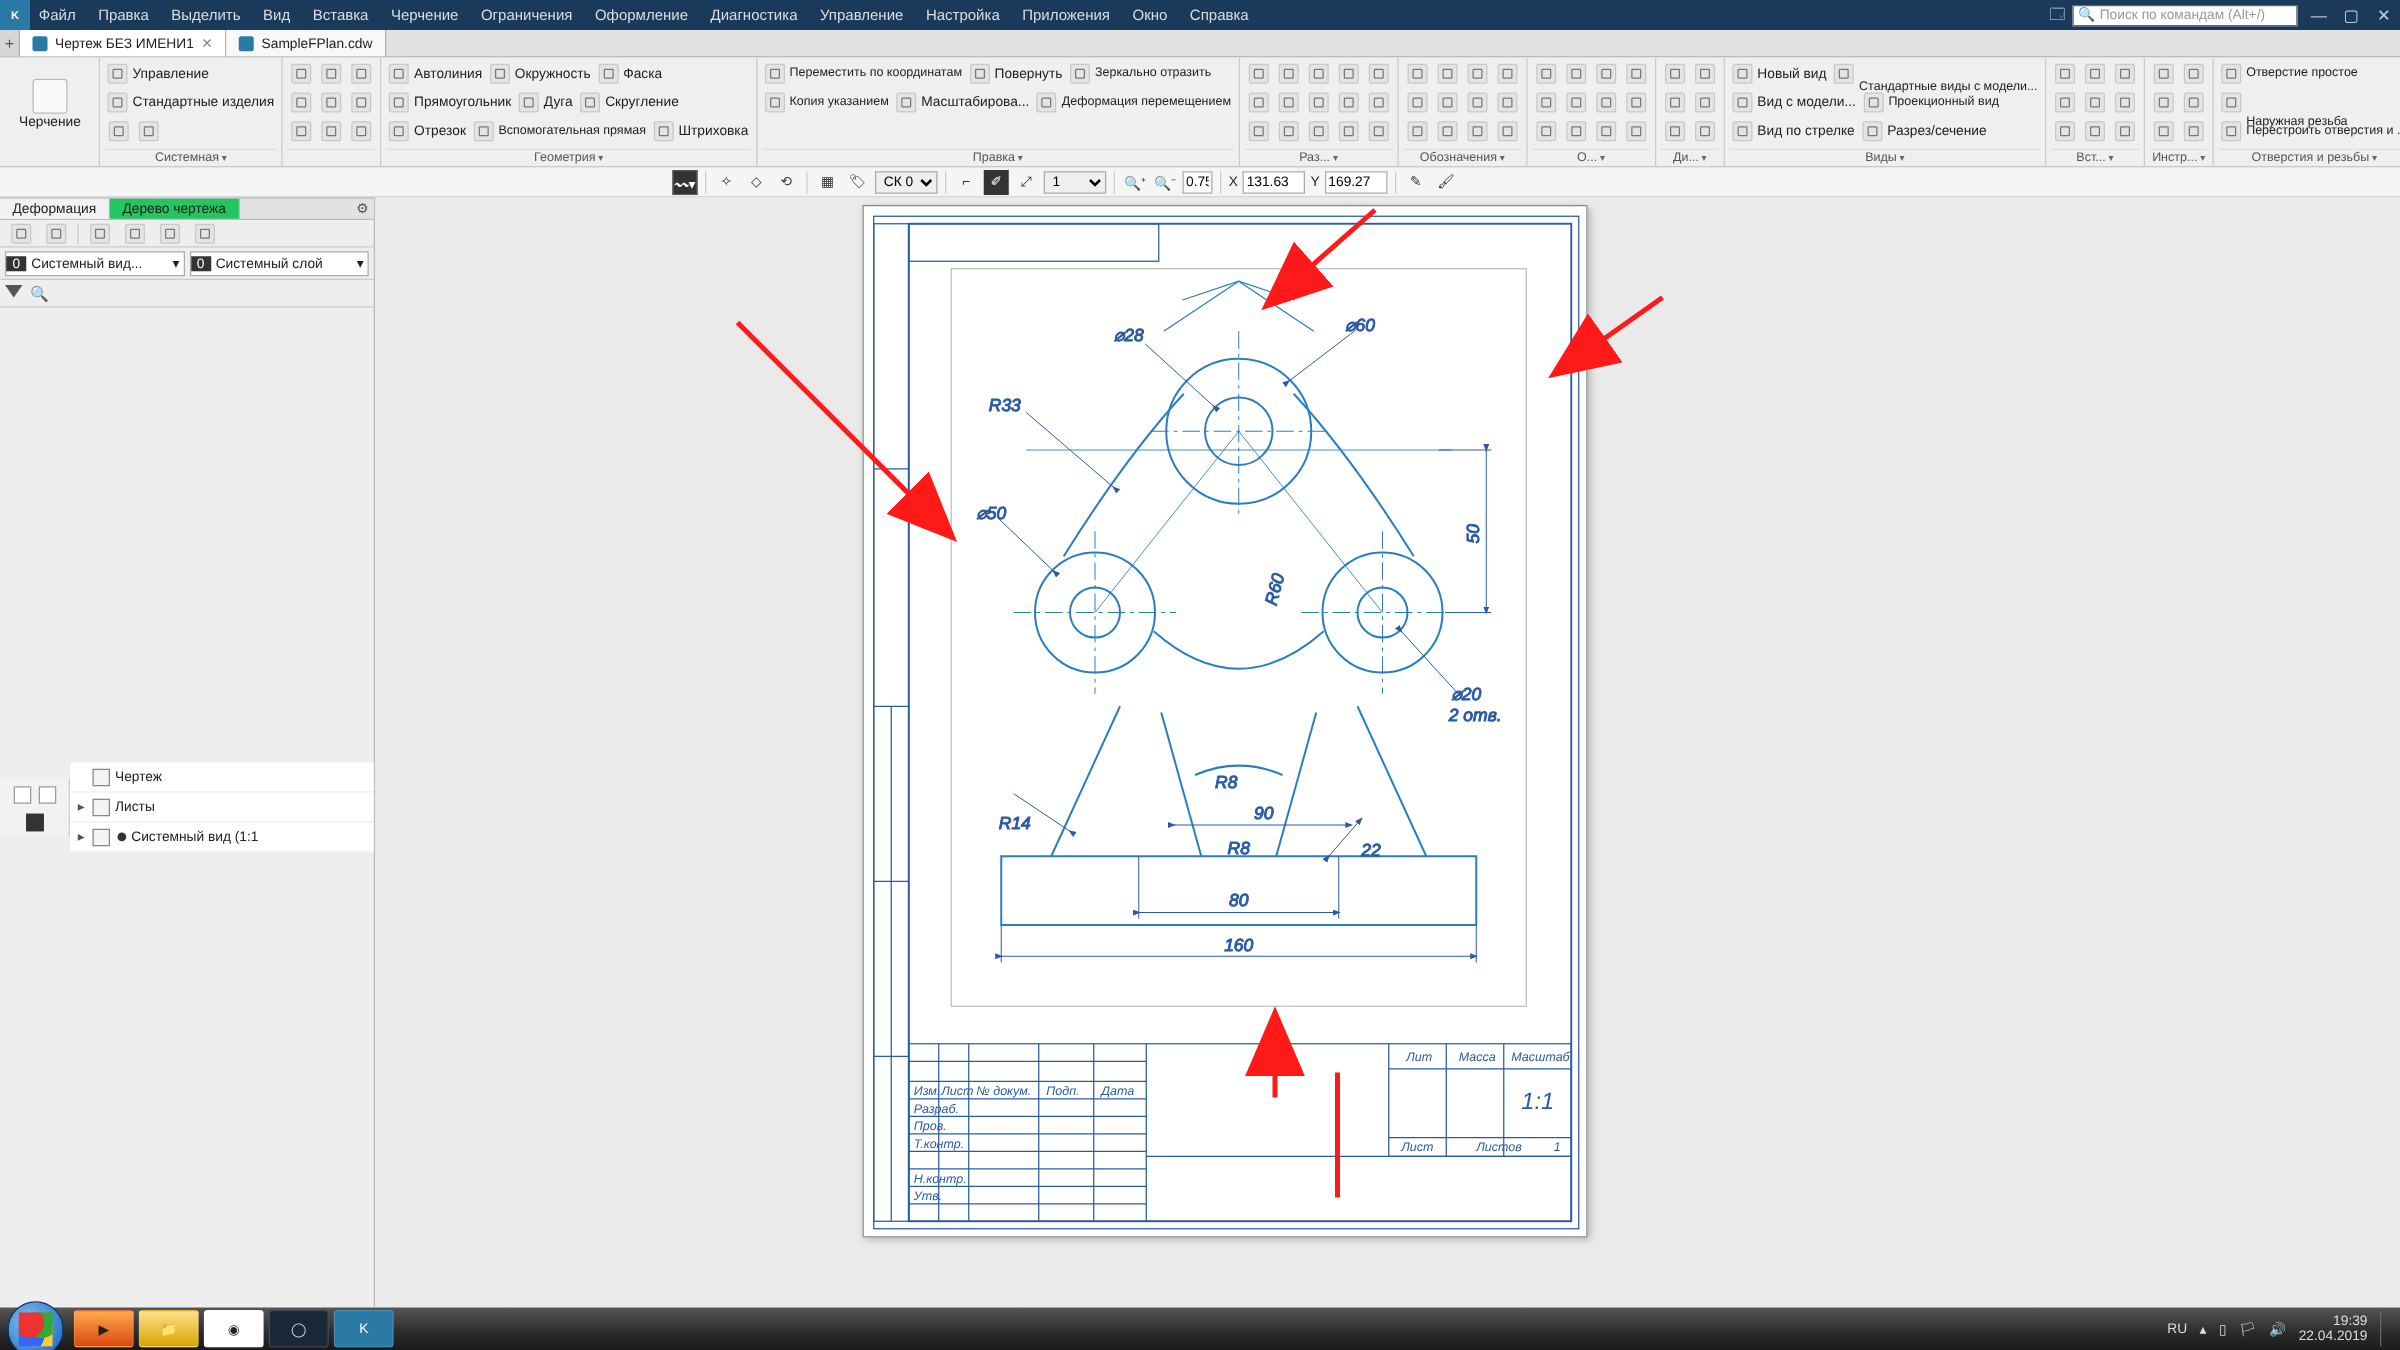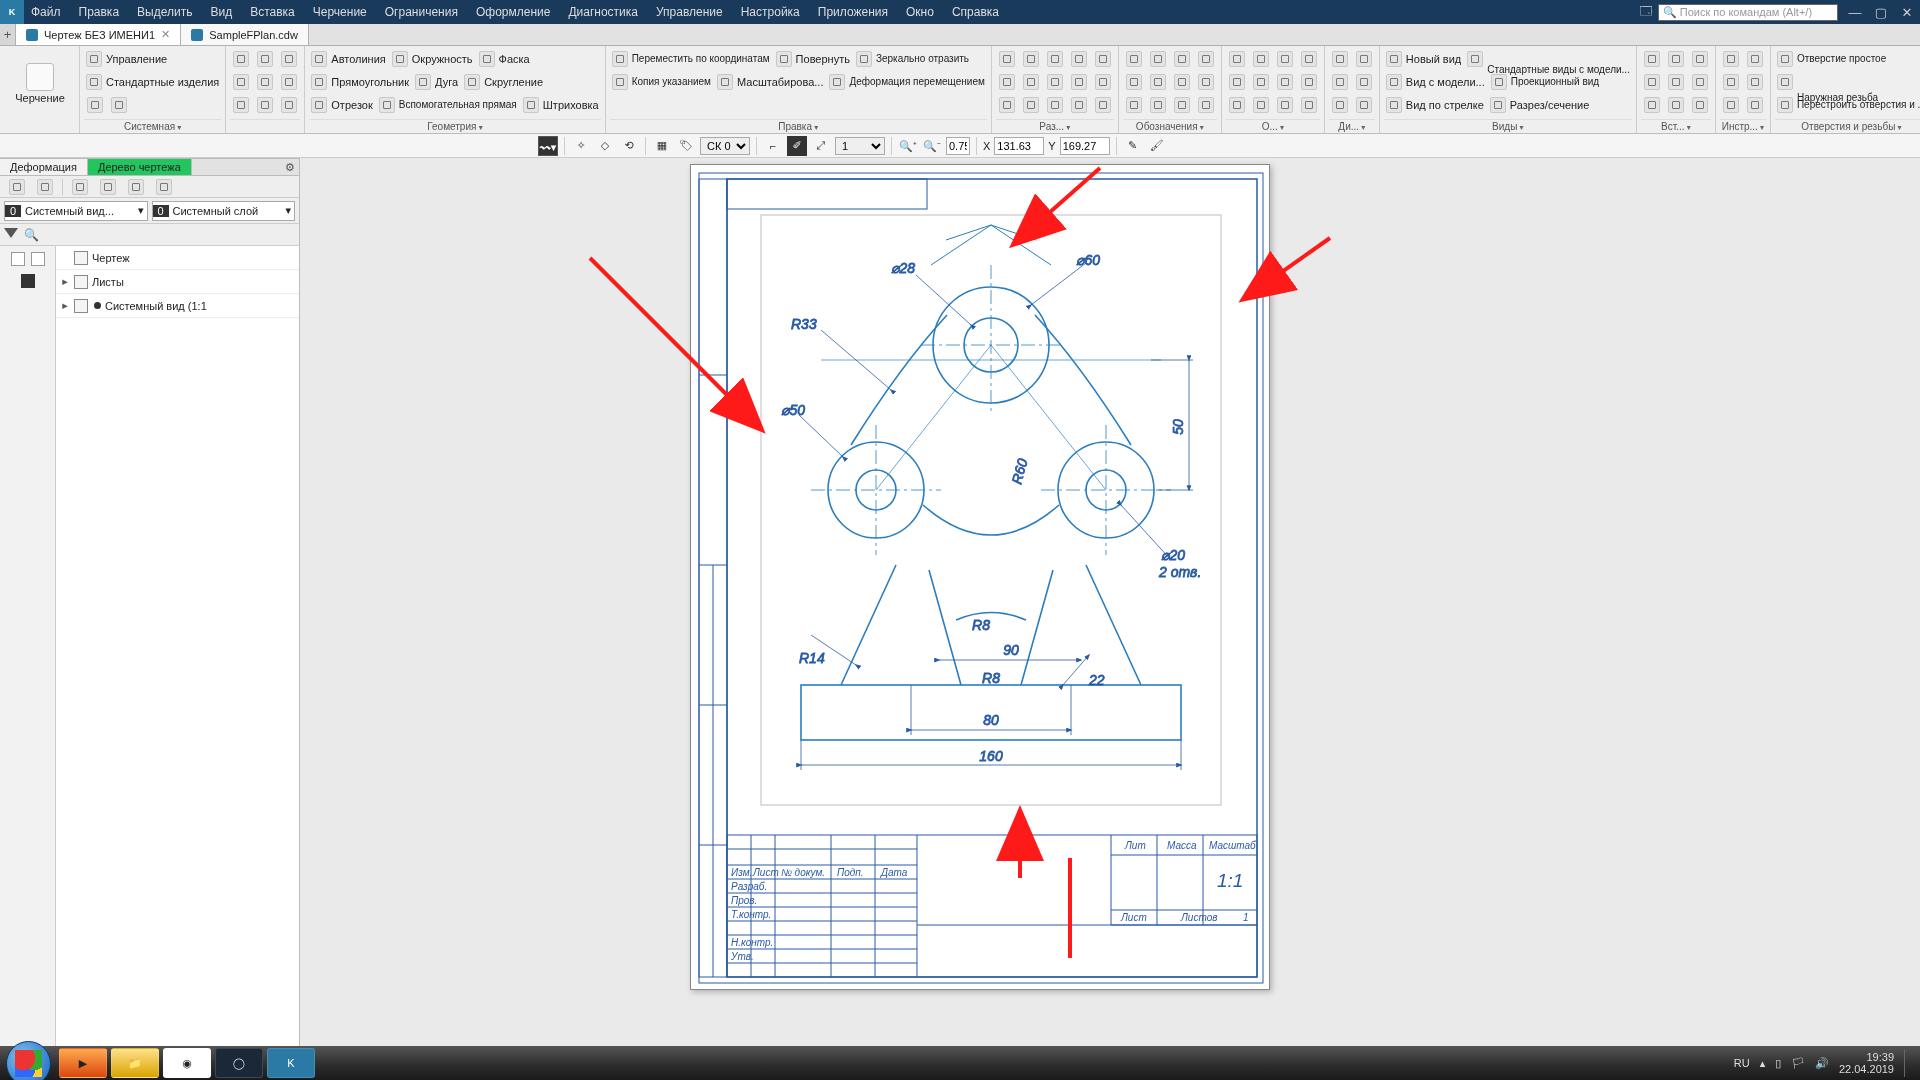--- a/index.html
+++ b/index.html
@@ -44,21 +44,21 @@
   .panelhdr { height:18px; background:#e2e2e2; border-bottom:1px solid #bbb; border-top:1px solid #bbb; display:flex; font-size:11px;}
   .panelhdr .ptab { padding:0 10px; line-height:17px; border-right:1px solid #bbb; background:#f2f2f2;}
   .panelhdr .ptab.active { background:#22c55e;}
   .panelhdr .gear { margin-left:auto; width:18px; text-align:center; line-height:17px; color:#555;}
   .dropdowns { height:26px; display:flex; align-items:center; gap:4px; padding:0 4px; border-bottom:1px solid #ccc;}
   .dropdowns .ddctl { flex:1; display:flex; align-items:center; height:20px; border:1px solid #aaa; background:#fff; font-size:11px;}
   .dropdowns .ddctl .num { width:16px; text-align:center; background:#333; color:#fff;}
   .filterbar { height:22px; border-bottom:1px solid #ccc; display:flex; align-items:center; padding:0 4px; gap:6px;}
   .filterbar .funnel{width:14px;height:14px;border-left:7px solid transparent;border-right:7px solid transparent;border-top:10px solid #555;}
   .filterbar .mag{color:#777;font-size:12px;}
-  .split { display:flex; flex:1; }
+  .split { display:flex; flex:1;align-items:center; }
   .iconcol { width:56px; background:#f2f2f2; border-right:1px solid #ccc; padding-top:2px;}
   .iconcol .row{display:flex;gap:6px;justify-content:center;padding:4px 0;}
   .iconcol .cell{width:14px;height:14px;border:1px solid #999;background:#fff;}
   .iconcol .cell.dark{background:#333;border-color:#333;}
   .treecol { flex:1; background:#fff; font-size:11px;}
   .treecol .node { display:flex;align-items:center; gap:4px; height:24px; padding:0 4px; border-bottom:1px solid #eee;}
   .treecol .node .arrow{color:#555;width:10px;text-align:center;}
   .treecol .node .nico{width:14px;height:14px;border:1px solid #888;background:#f5f5f5;}
   .treecol .node .dot{width:7px;height:7px;border-radius:50%;background:#333;margin-left:2px;}
   

